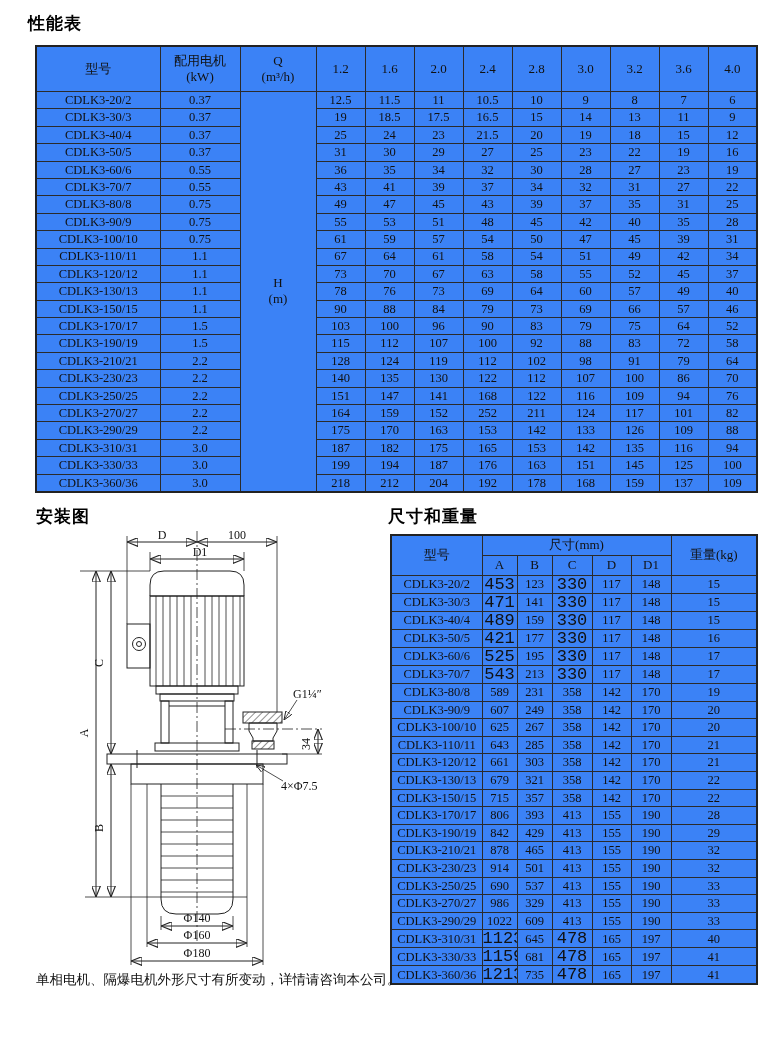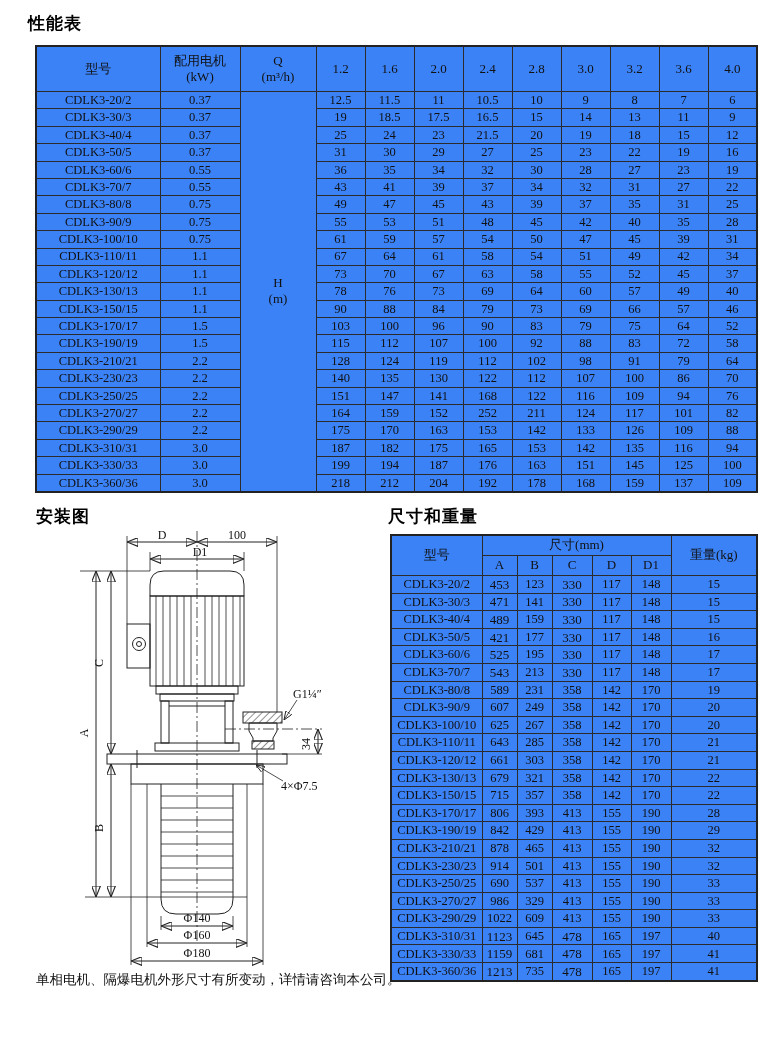--- a/index.html
+++ b/index.html
@@ -13,21 +13,21 @@
   th,td{border:1px solid #2b2b2b;text-align:center;vertical-align:middle;padding:0;font-weight:normal;white-space:pre-line;overflow:hidden;}
 
   #perf-table{position:absolute;left:35px;top:45px;width:721px;border:2px solid #222;}
   #perf-table th{height:44px;font-size:13px;line-height:1.25;}
   #perf-table td{height:16.4px;font-size:12.5px;line-height:1;}
   #perf-table td.hcell{font-size:13px;line-height:1.3;}
 
   #dims-table{position:absolute;left:390px;top:534px;width:366px;border:2px solid #222;}
   #dims-table thead th{height:19px;font-size:13px;line-height:1.1;}
   #dims-table td{height:16.6px;font-size:12.5px;line-height:1;}
-  #dims-table td.alt{font-family:Liberation Serif, serif;font-size:13px;}
+  #dims-table td.alt{font-family:Liberation Mono, monospace;font-size:17px;}
 
   #diagram{position:absolute;left:50px;top:528px;width:330px;height:462px;}
   #diagram line,#diagram path,#diagram rect,#diagram polygon,#diagram circle{stroke:#222;stroke-width:1;fill:none;}
   #diagram .thin{stroke-width:0.8;}
   #diagram .cl{stroke-dasharray:11 3 2 3;stroke-width:0.8;}
   #diagram text{stroke:none;fill:#111;font-family:"Liberation Serif",serif;font-size:12px;}
   #diagram .hatch-fill{fill:url(#hx);}
   #footnote{position:absolute;left:28px;top:971px;font-size:13.5px;color:#111;margin-left:8px;}
 </style>
 </head>

